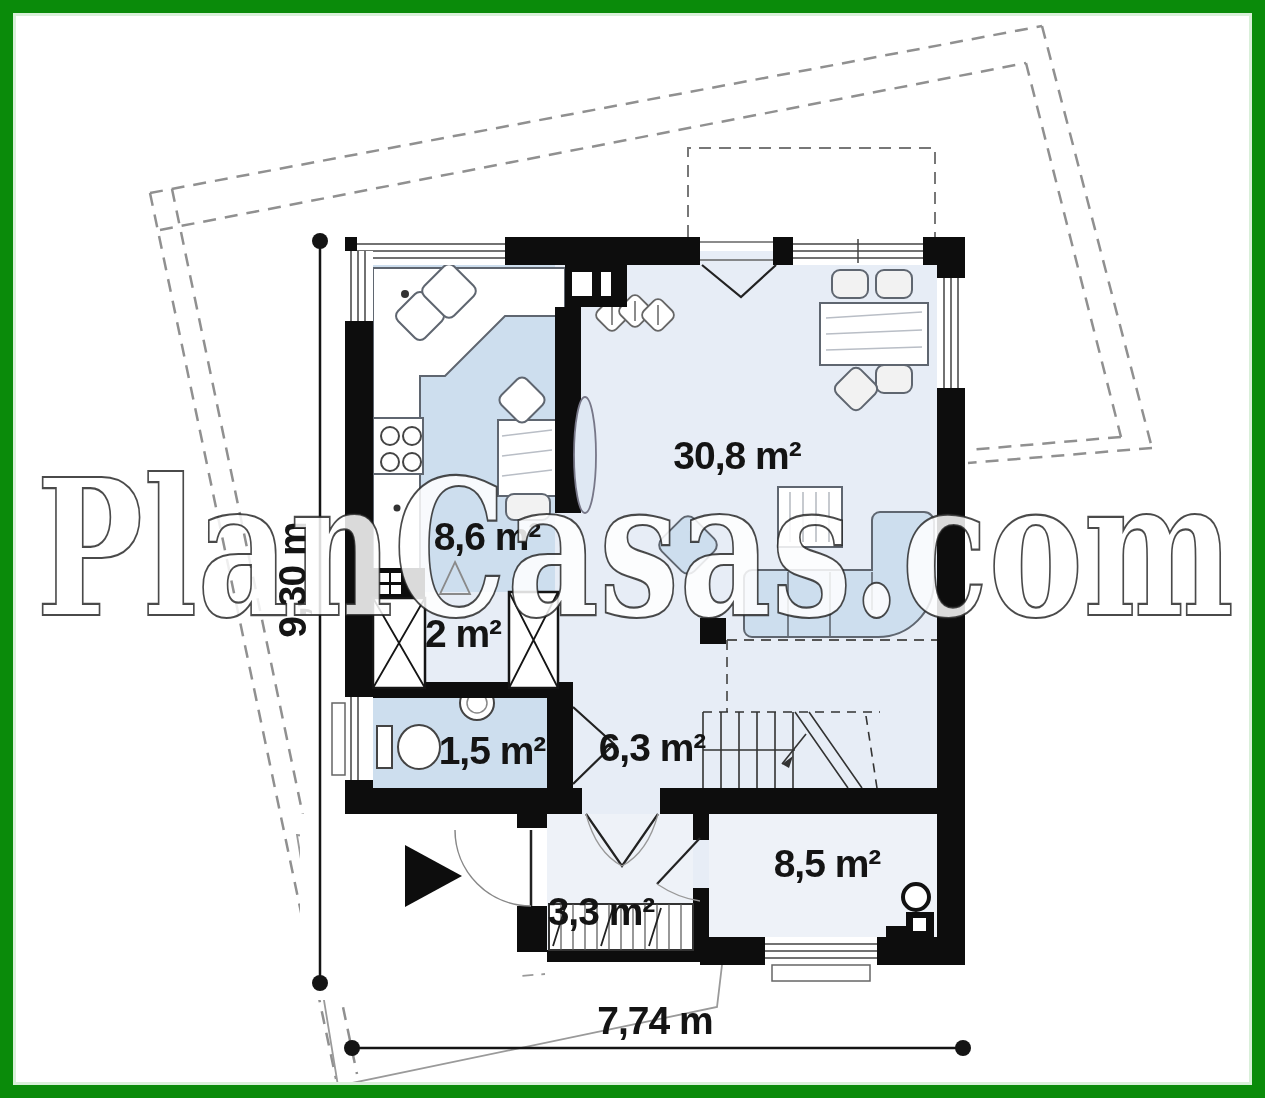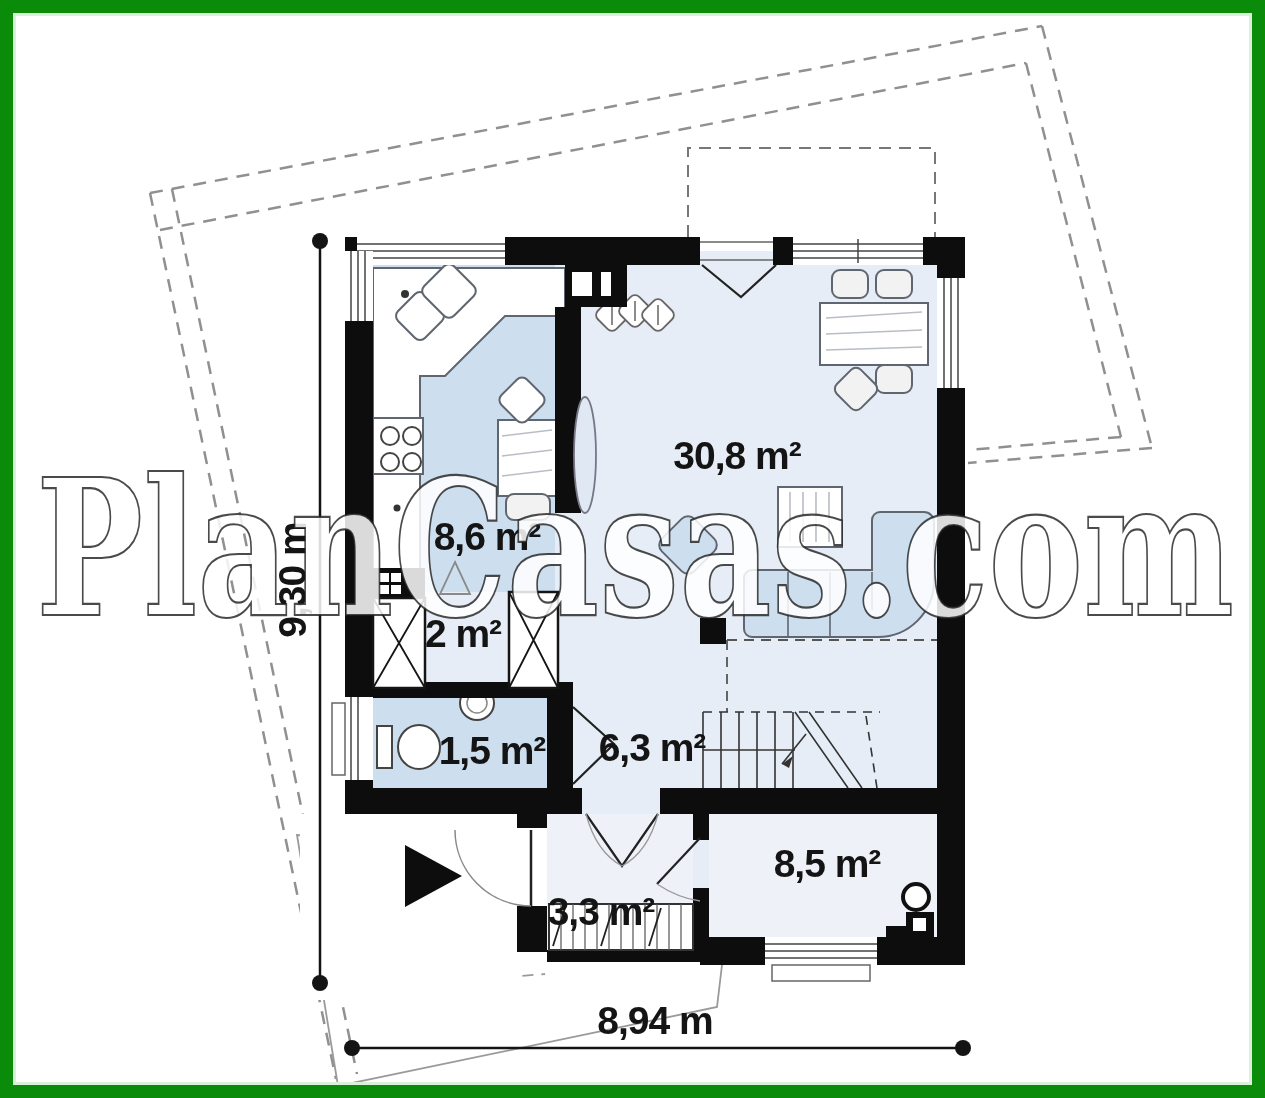--- a/index.html
+++ b/index.html
@@ -244,20 +244,20 @@
 
   <div class="lbl" style="left:487px;top:537px;">8,6 m²</div>
   <div class="lbl" style="left:737px;top:456px;">30,8 m²</div>
   <div class="lbl" style="left:463px;top:634px;text-align:right;">2 m²</div>
   <div class="lbl" style="left:492px;top:751px;">1,5 m²</div>
   <div class="lbl" style="left:652px;top:748px;">6,3 m²</div>
   <div class="lbl" style="left:601px;top:871px;margin-top:41px;">3,3 m²</div>
   <div class="lbl" style="left:827px;top:864px;">8,5 m²</div>
 
   <div class="lbl dim-v" style="left:293px;top:580px;">9,30 m</div>
-  <div class="lbl" style="left:655px;top:1021px;">8,94 m</div>
+  <div class="lbl" style="left:655px;top:1021px;">7,74 m</div>
 
   <svg class="watermark" viewBox="0 0 1265 1098">
     <text x="36" y="615" textLength="1198" lengthAdjust="spacingAndGlyphs" font-family="DejaVu Serif, serif" font-weight="bold" font-size="190" fill="#ffffff" fill-opacity="0.85" stroke="#1d1d1d" stroke-width="2.2" stroke-opacity="0.8">PlanCasas.com</text>
   </svg>
 
   <div class="frame"></div>
 </div>
 
 </body></html>

